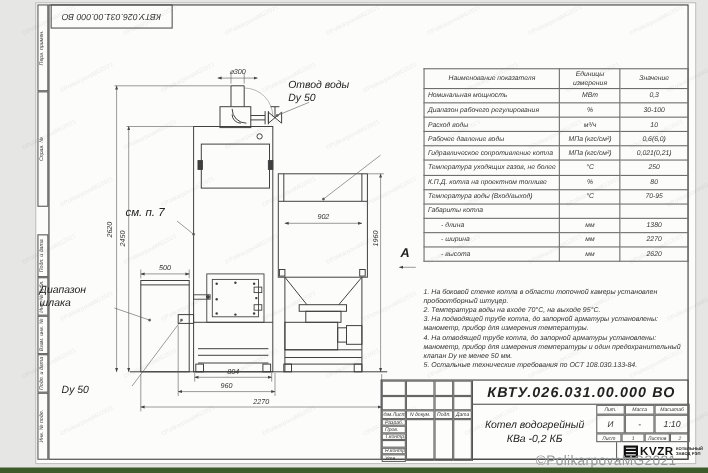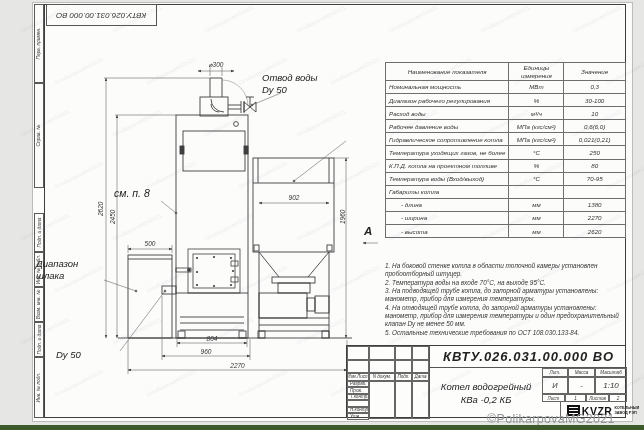--- a/index.html
+++ b/index.html
@@ -215,21 +215,21 @@
   <div class="abs dim" style="left:259px;top:194px;width:70px;">902</div>
   <div class="abs dim rot" style="left:339px;top:224px;">1960</div>
   <div class="abs dim" style="left:177px;top:334.5px;width:70px;">804</div>
   <div class="abs dim" style="left:162px;top:347.5px;width:88px;">960</div>
   <div class="abs dim" style="left:128px;top:361.5px;width:219px;">2270</div>
 
   <div class="abs callout" style="left:262px;top:72px;width:76px;">
     <div>Отвод воды</div>
     <div>Dy 50</div>
   </div>
-  <div class="abs callout" style="left:114px;top:187px;font-size:10.5px;">см. п. 8</div>
+  <div class="abs callout" style="left:114px;top:187px;font-size:10.5px;">см. п. 7</div>
   <div class="abs callout" style="left:36px;top:258px;width:72px;">
     <div>Диапазон</div>
     <div>шлака</div>
   </div>
   <div class="abs callout" style="left:56px;top:349px;width:104px;">
     <div>Dy 50</div>
   </div>
   <div class="abs callout" style="left:364px;top:224px;font-size:11.5px;font-weight:bold;">A</div>
 
   <div id="techtable" class="abs">

